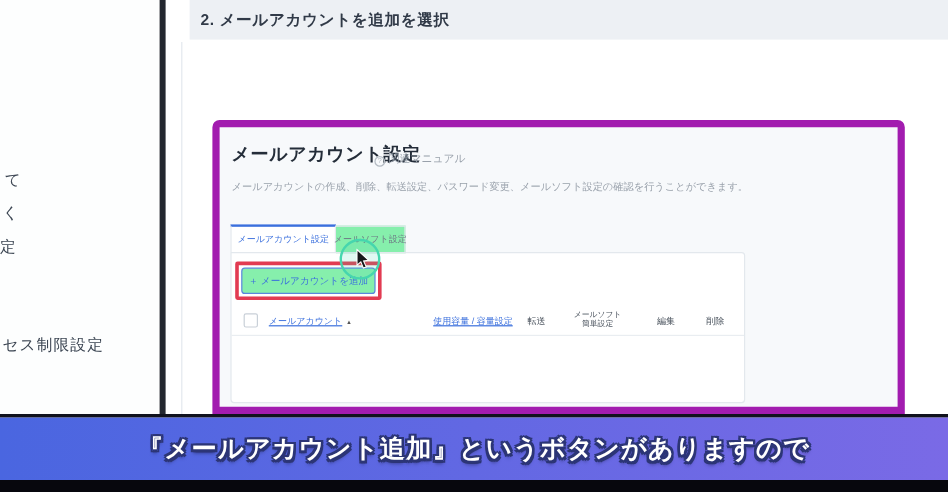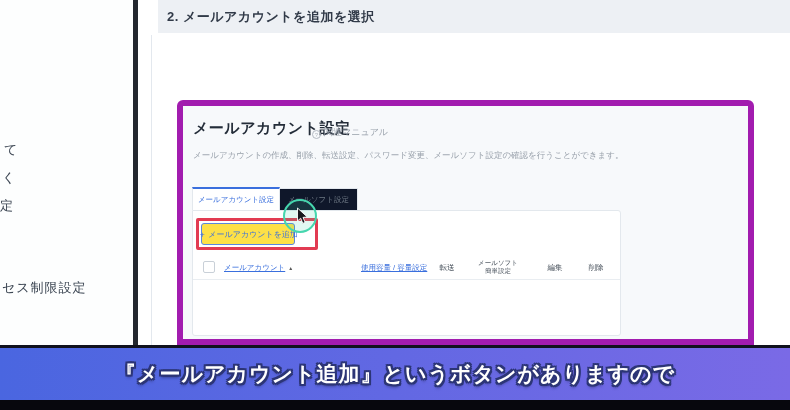--- a/index.html
+++ b/index.html
@@ -33,28 +33,28 @@
   .manual-circle { width:9px; height:9px; border:1px solid #b3bac2; border-radius:50%;
     display:inline-flex; align-items:center; justify-content:center; font-size:6px; color:#b3bac2; }
   .panel-desc { position:absolute; left:10px; top:44px; font-size:8.5px; color:#99a1ab; white-space:nowrap; }
 
   
   .tab { position:absolute; height:23px; display:flex; align-items:center; justify-content:center;
     font-size:7.5px; white-space:nowrap; z-index:2; }
   .tab-active { left:9px; top:81px; width:88px; background:#fff;
     border:1px solid #e3e8ed; border-bottom:none; border-top:2px solid var(--accent-blue,#3a6fdd);
     color:var(--accent-blue,#3a6fdd); }
-  .tab-idle { left:97px; top:82px; width:78px; background:#0f172a;
+  .tab-idle { left:97px; top:82px; width:58px; background:#86efac;
     border:1px solid #e3e8ed; border-left:none; color:#6d7884; }
 
   
   .card { position:absolute; left:9px; top:104px; width:429px; height:126px;
     background:#fff; border:1px solid #e3e8ed; border-radius:0 3px 3px 3px; }
-  .add-btn { position:absolute; left:8px; top:12px; width:94px; height:22px;
-    background:#fde047; border:1px solid #5a86de; border-radius:3px; color:var(--accent-blue,#3a6fdd);
+  .add-btn { position:absolute; left:8px; top:12px; width:112px; height:22px;
+    background:#86efac; border:1px solid #5a86de; border-radius:3px; color:var(--accent-blue,#3a6fdd);
     font-size:8px; display:flex; align-items:center; justify-content:center; white-space:nowrap; cursor:pointer; }
   .red-box { position:absolute; left:3px; top:7px; width:122px; height:32px;
     border:3px solid var(--highlight-red,#e23b52); border-radius:2px; z-index:5; }
 
   .search-wrap { position:absolute; left:296px; top:17px; width:119px; height:18px;
     border:1px solid #d6dbe2; border-radius:9px; background:#fff; }
   .search-wrap input { position:absolute; left:9px; top:0; width:88px; height:16px; border:none;
     outline:none; font-size:7.5px; color:#555; background:transparent;
     font-family:"Liberation Sans","DejaVu Sans",sans-serif; }
   .search-wrap input::placeholder { color:#b5bcc5; }

